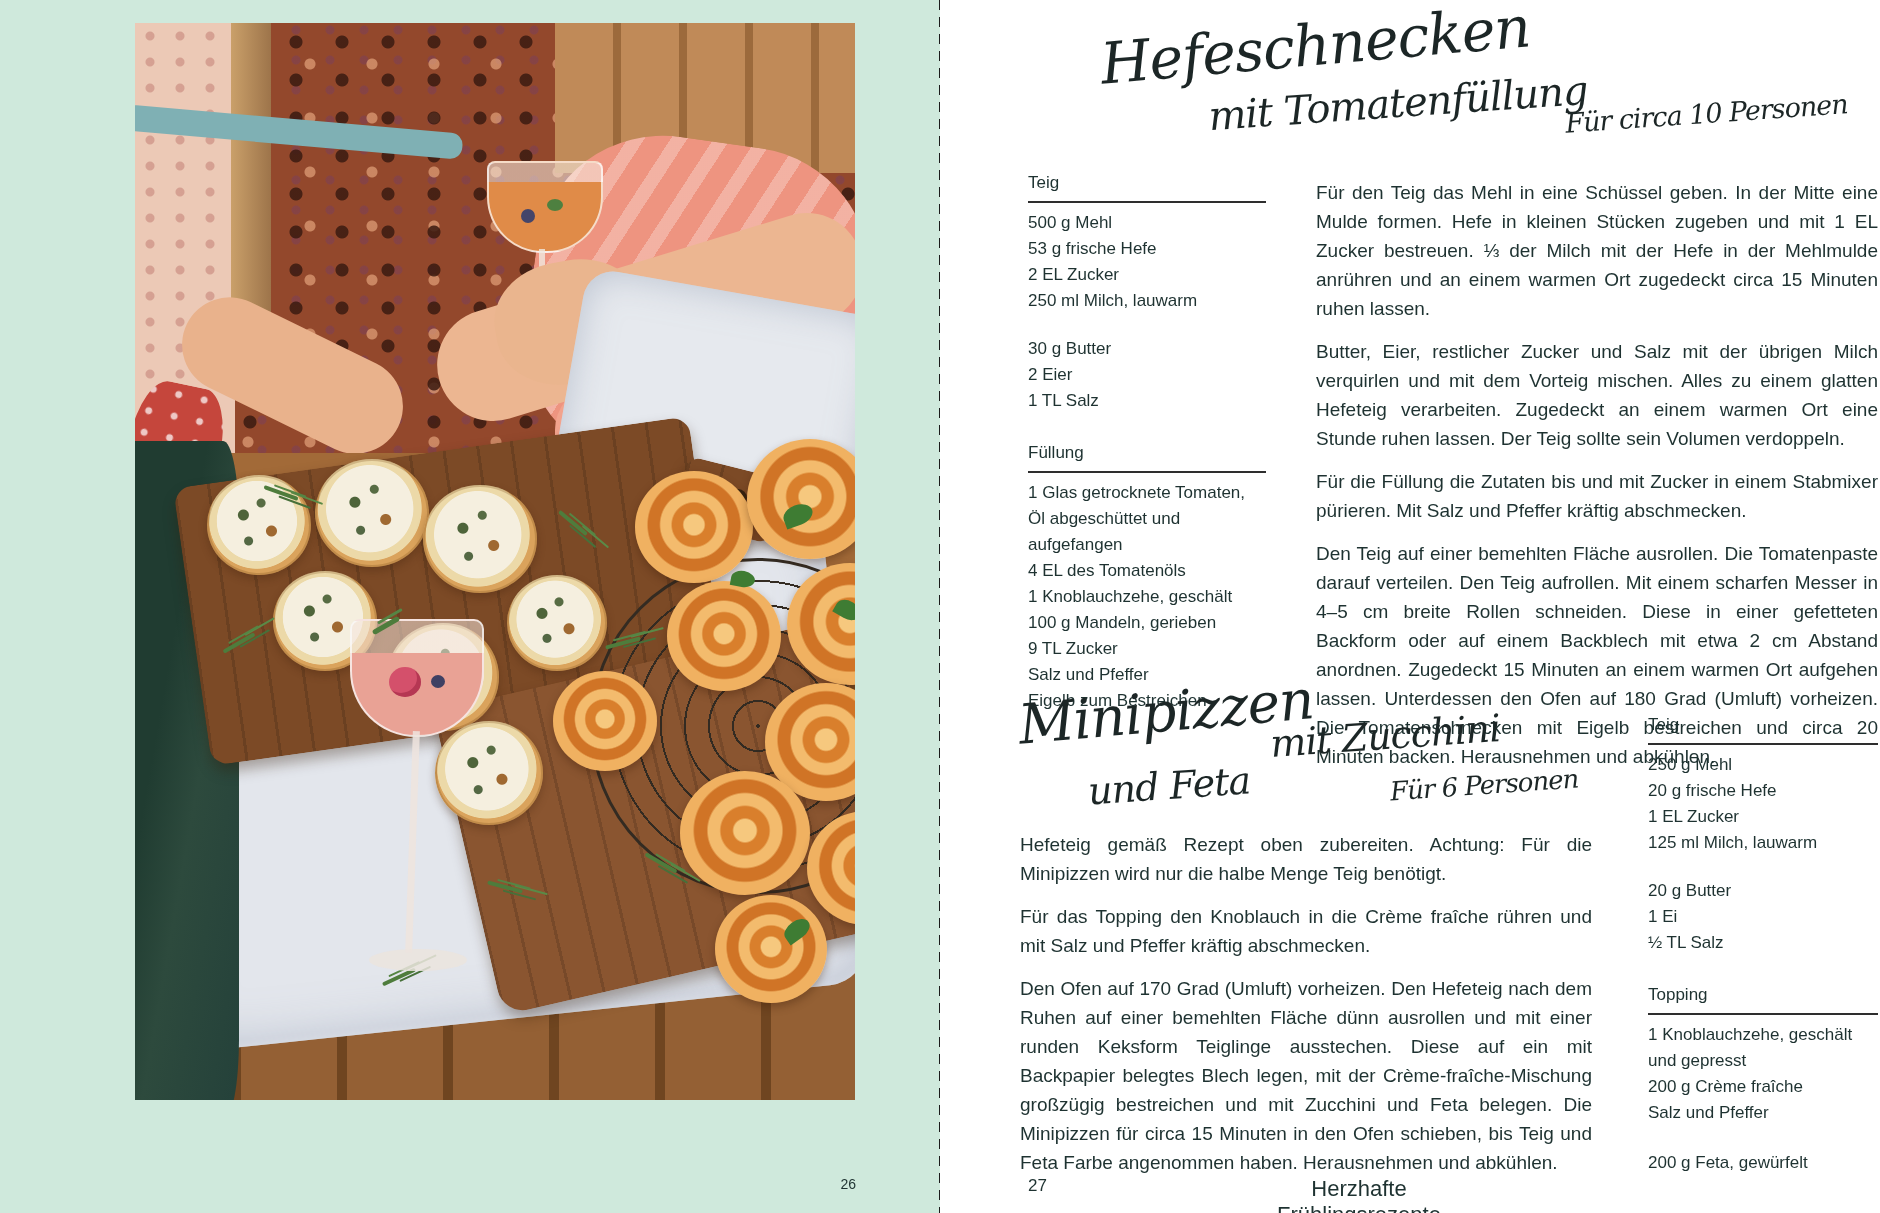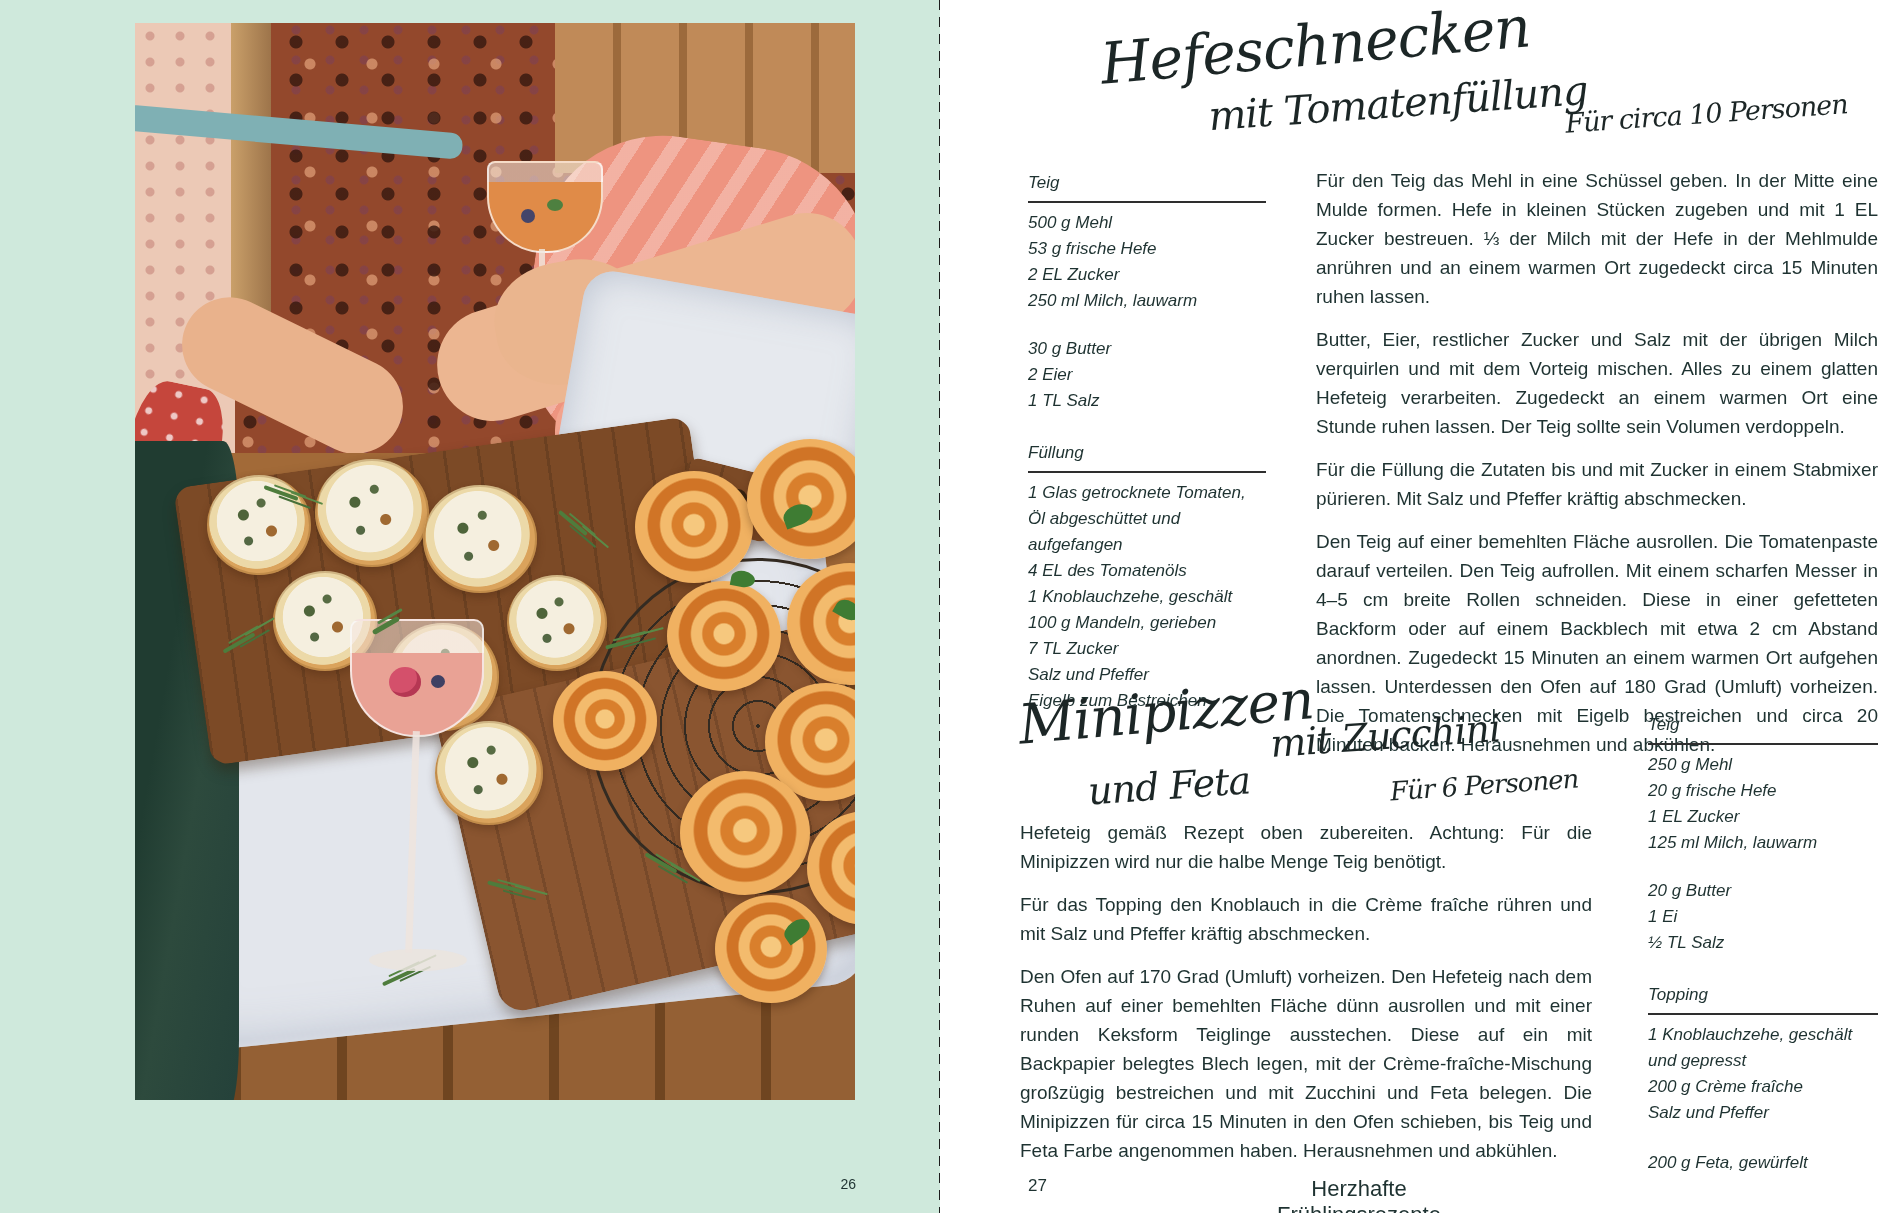--- a/index.html
+++ b/index.html
@@ -87,35 +87,35 @@
   .page-right *{position:absolute;}
   .script{font-family:"DejaVu Serif", serif;font-style:italic;color:#1c2626;white-space:nowrap;letter-spacing:-1px;}
   .t1{left:160px;top:12px;font-size:57px;transform:rotate(-5deg);}
   .t2{left:268px;top:80px;font-size:40px;transform:rotate(-4deg);}
   .sv1{left:625px;top:98px;font-size:27px;transform:rotate(-4deg);}
   .t3{left:78px;top:680px;font-size:55px;transform:rotate(-5deg);}
   .t3b{left:330px;top:714px;font-size:38px;transform:rotate(-4deg);}
   .t4{left:148px;top:764px;font-size:38px;transform:rotate(-4deg);}
   .sv2{left:450px;top:770px;font-size:26px;transform:rotate(-4deg);}
 
-  .ingcol{font-size:17px;line-height:26px;font-style:italic;}
+  .ingcol{font-size:17px;line-height:26px;}
   .ingcol1{left:88px;top:170px;width:238px;height:460px;}
   .ingcol2{left:708px;top:712px;width:230px;height:470px;}
   .ing-head{position:static;display:block;font-size:17px;padding-bottom:5px;margin-bottom:7px;
             border-bottom:2px solid #2e2e2e;}
   .ing-list{position:static;display:block;}
   .ing-list .li{position:static;display:block;}
   .ing-gap{position:static;display:block;height:22px;}
   .ing-gap2{position:static;display:block;height:24px;}
   .ing-head2{margin-top:26px;}
 
   .maincol{font-size:19px;line-height:29px;text-align:justify;}
   .maincol1{left:376px;top:166px;width:562px;height:530px;}
   .maincol2{left:80px;top:818px;width:572px;height:380px;}
-  .maincol .para{position:static;display:block;margin:0 0 14px 0;}
+  .maincol .para{position:static;display:block;margin:12px 0 14px 0;}
 
   .footer-num{left:88px;top:1176px;font-size:17px;}
   .footer-chapter{left:296px;top:1176px;width:246px;text-align:center;font-size:22px;}
 </style>
 </head>
 <body>
 
 <div id="stage">
 
   <div class="page-left">
@@ -204,21 +204,21 @@
           <span class="li">30 g Butter</span>
           <span class="li">2 Eier</span>
           <span class="li">1 TL Salz</span>
         </span>
       <span class="ing-head ing-head2">Füllung</span>
       <span class="ing-list">
           <span class="li">1 Glas getrocknete Tomaten, Öl abgeschüttet und aufgefangen</span>
           <span class="li">4 EL des Tomatenöls</span>
           <span class="li">1 Knoblauchzehe, geschält</span>
           <span class="li">100 g Mandeln, gerieben</span>
-          <span class="li">7 TL Zucker</span>
+          <span class="li">9 TL Zucker</span>
           <span class="li">Salz und Pfeffer</span>
           <span class="li">Eigelb zum Bestreichen</span>
         </span>
     </div>
 
     <div class="maincol maincol1">
         <span class="para">Für den Teig das Mehl in eine Schüssel geben. In der Mitte eine Mulde formen. Hefe in kleinen Stücken zugeben und mit 1 EL Zucker bestreuen. ⅓ der Milch mit der Hefe in der Mehlmulde anrühren und an einem warmen Ort zugedeckt circa 15 Minuten ruhen lassen.</span>
         <span class="para">Butter, Eier, restlicher Zucker und Salz mit der übrigen Milch verquirlen und mit dem Vorteig mischen. Alles zu einem glatten Hefeteig verarbeiten. Zugedeckt an einem warmen Ort eine Stunde ruhen lassen. Der Teig sollte sein Volumen verdoppeln.</span>
         <span class="para">Für die Füllung die Zutaten bis und mit Zucker in einem Stabmixer pürieren. Mit Salz und Pfeffer kräftig abschmecken.</span>
         <span class="para">Den Teig auf einer bemehlten Fläche ausrollen. Die Tomatenpaste darauf verteilen. Den Teig aufrollen. Mit einem scharfen Messer in 4–5 cm breite Rollen schneiden. Diese in einer gefetteten Backform oder auf einem Backblech mit etwa 2 cm Abstand anordnen. Zugedeckt 15 Minuten an einem warmen Ort aufgehen lassen. Unterdessen den Ofen auf 180 Grad (Umluft) vorheizen. Die Tomatenschnecken mit Eigelb bestreichen und circa 20 Minuten backen. Herausnehmen und abkühlen.</span>

